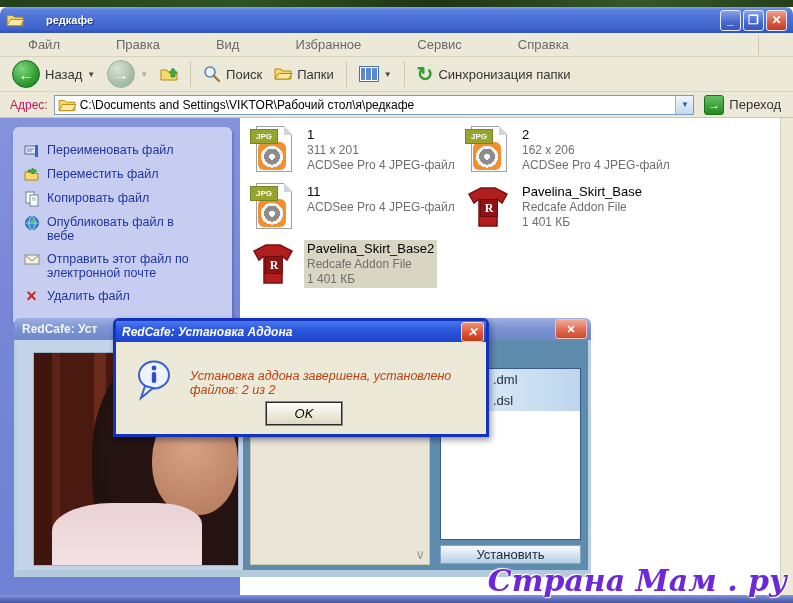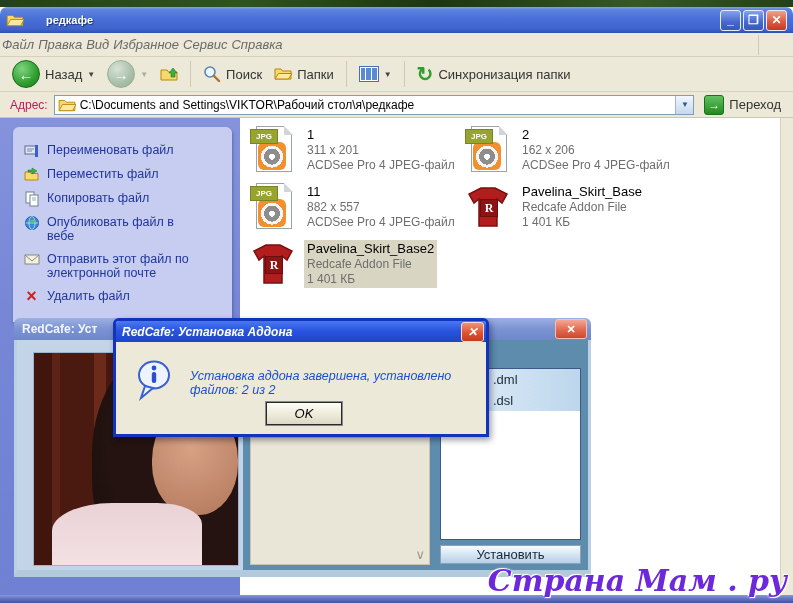--- a/index.html
+++ b/index.html
@@ -16,21 +16,21 @@
     border-radius:7px 7px 0 0;display:flex;align-items:center;padding:0 6px;box-sizing:border-box;}
   .titlebar .ttext{color:#fff;font-weight:bold;font-size:11px;margin-left:22px;text-shadow:1px 1px 1px #1a3070;flex:1;}
   .winbtns{display:flex;gap:2px;}
   .wbtn{width:21px;height:21px;border-radius:3px;border:1px solid #e6ecff;color:#fff;font-size:12px;
     display:flex;align-items:center;justify-content:center;box-sizing:border-box;
     background:linear-gradient(180deg,#86a2ea,#4767cd 60%,#3a57ba);font-weight:bold;}
   .wbtn.close{background:linear-gradient(180deg,#f0a18c,#dd5c40 55%,#c23a22);}
 
   .menubar{position:absolute;left:0;top:33px;width:793px;height:24px;background:#ece9d8;
     border-bottom:1px solid #d8d2bd;display:flex;align-items:center;font-size:13px;color:#6a6a6a;box-sizing:border-box;}
-  .menubar .mitem{padding:3px 2px;font-style:italic;}
+  .menubar .mitem{padding:3px 28px;}
   .menubar .spacer{flex:1;}
   .menusep{width:1px;height:20px;background:#cfc9b4;margin-right:6px;}
   .winlogo{width:18px;height:18px;position:relative;margin-right:10px;}
   .wl-r{left:0;top:1px;background:#e04a2a;transform:skewY(-6deg);}
   .wl-g{left:9px;top:0;background:#7ab648;transform:skewY(6deg);}
   .wl-b{left:0;top:10px;background:#3a6fd8;transform:skewY(-6deg);}
   .wl-y{left:9px;top:9px;background:#f8c23a;transform:skewY(6deg);}
 
   .toolbar{position:absolute;left:0;top:57px;width:793px;height:35px;background:#ece9d8;
     border-bottom:1px solid #d8d2bd;display:flex;align-items:center;font-size:13px;color:#333;box-sizing:border-box;padding-left:6px;}
@@ -126,21 +126,21 @@
   .dialog{position:absolute;left:113px;top:318px;width:376px;height:119px;box-sizing:border-box;
     border:3px solid #1233bc;border-radius:6px 6px 0 0;background:#ece9d8;box-shadow:2px 3px 6px rgba(0,0,30,.4);font-style:italic;}
   .dlg-title{height:21px;border-radius:3px 3px 0 0;display:flex;align-items:center;padding:0 2px 0 6px;
     background:linear-gradient(180deg,#4a79f2 0%,#2a55dd 45%,#1c44c8);color:#fff;font-weight:bold;font-size:12px;}
   .dlg-title .dttext{flex:1;}
   .dlg-close{width:21px;height:18px;border-radius:3px;border:1px solid #ffd8cc;
     background:linear-gradient(180deg,#f0917a,#e0532f 55%,#c43a1c);color:#fff;
     display:flex;align-items:center;justify-content:center;font-size:12px;font-weight:bold;}
   .dlg-body{position:relative;height:92px;}
   .info-icon{position:absolute;left:18px;top:17px;}
-  .dlg-msg{position:absolute;left:74px;top:27px;width:292px;font-size:12.5px;color:#1d4ed8;}
+  .dlg-msg{position:absolute;left:74px;top:27px;width:292px;font-size:12.5px;color:#c2410c;}
   .okbtn{position:absolute;left:150px;top:60px;width:76px;height:23px;
     background:linear-gradient(180deg,#fdfdf8,#ece9d8 60%,#ddd8c2);
     border:1px solid #2a2a2a;box-shadow:0 0 0 1px #8a8a8a;box-sizing:border-box;
     font-size:13px;color:#000;display:flex;align-items:center;justify-content:center;}
 
   .bottombar{position:absolute;left:0;top:595px;width:793px;height:8px;
     background:linear-gradient(180deg,#8a97d8,#5f6fc2 50%,#46549e);}
 
   .watermark{position:absolute;right:6px;top:563px;font-family:"DejaVu Serif",serif;font-style:italic;font-weight:bold;
     font-size:30px;color:#6d28d9;text-shadow:0 0 3px #fff,1px 1px 0 #fff,-1px -1px 0 #fff;white-space:nowrap;}
@@ -342,21 +342,20 @@
 
       <div class="tile">
         <div class="ficon">
           <div class="page"></div>
             <div class="fold"></div>
             <div class="lens"></div>
           <div class="badge">JPG</div>
         </div>
         <div class="finfo">
           <div class="fname">11</div>
-          <div>882 x 557</div>
           <div>ACDSee Pro 4 JPEG-файл</div>
         </div>
       </div>
 
       <div class="tile">
         <div class="ficon">
           <svg class="tshirt" width="46" height="44" viewBox="0 0 46 44">
             <path d="M16 3 L30 3 L42 9 L37 18 L32 14 L32 41 L14 41 L14 14 L9 18 L4 9 Z" fill="#b21d1d" stroke="#7a0f0f" stroke-width="1.5"></path>
           </svg>
           <span class="r-letter">R</span>

